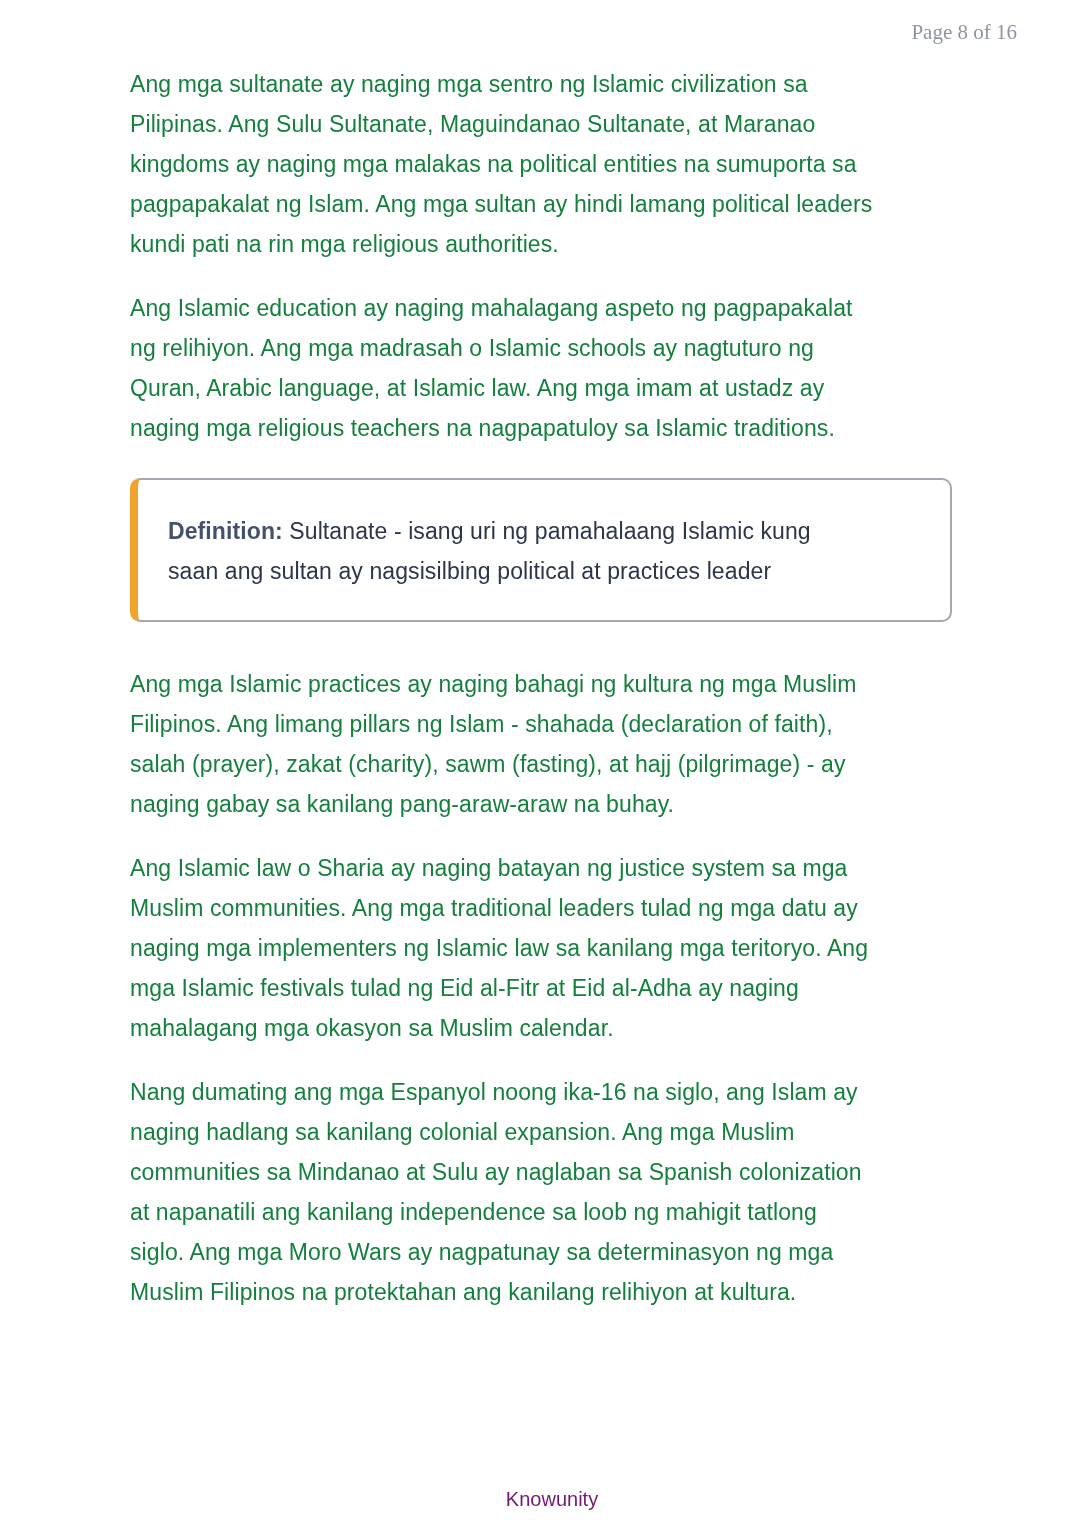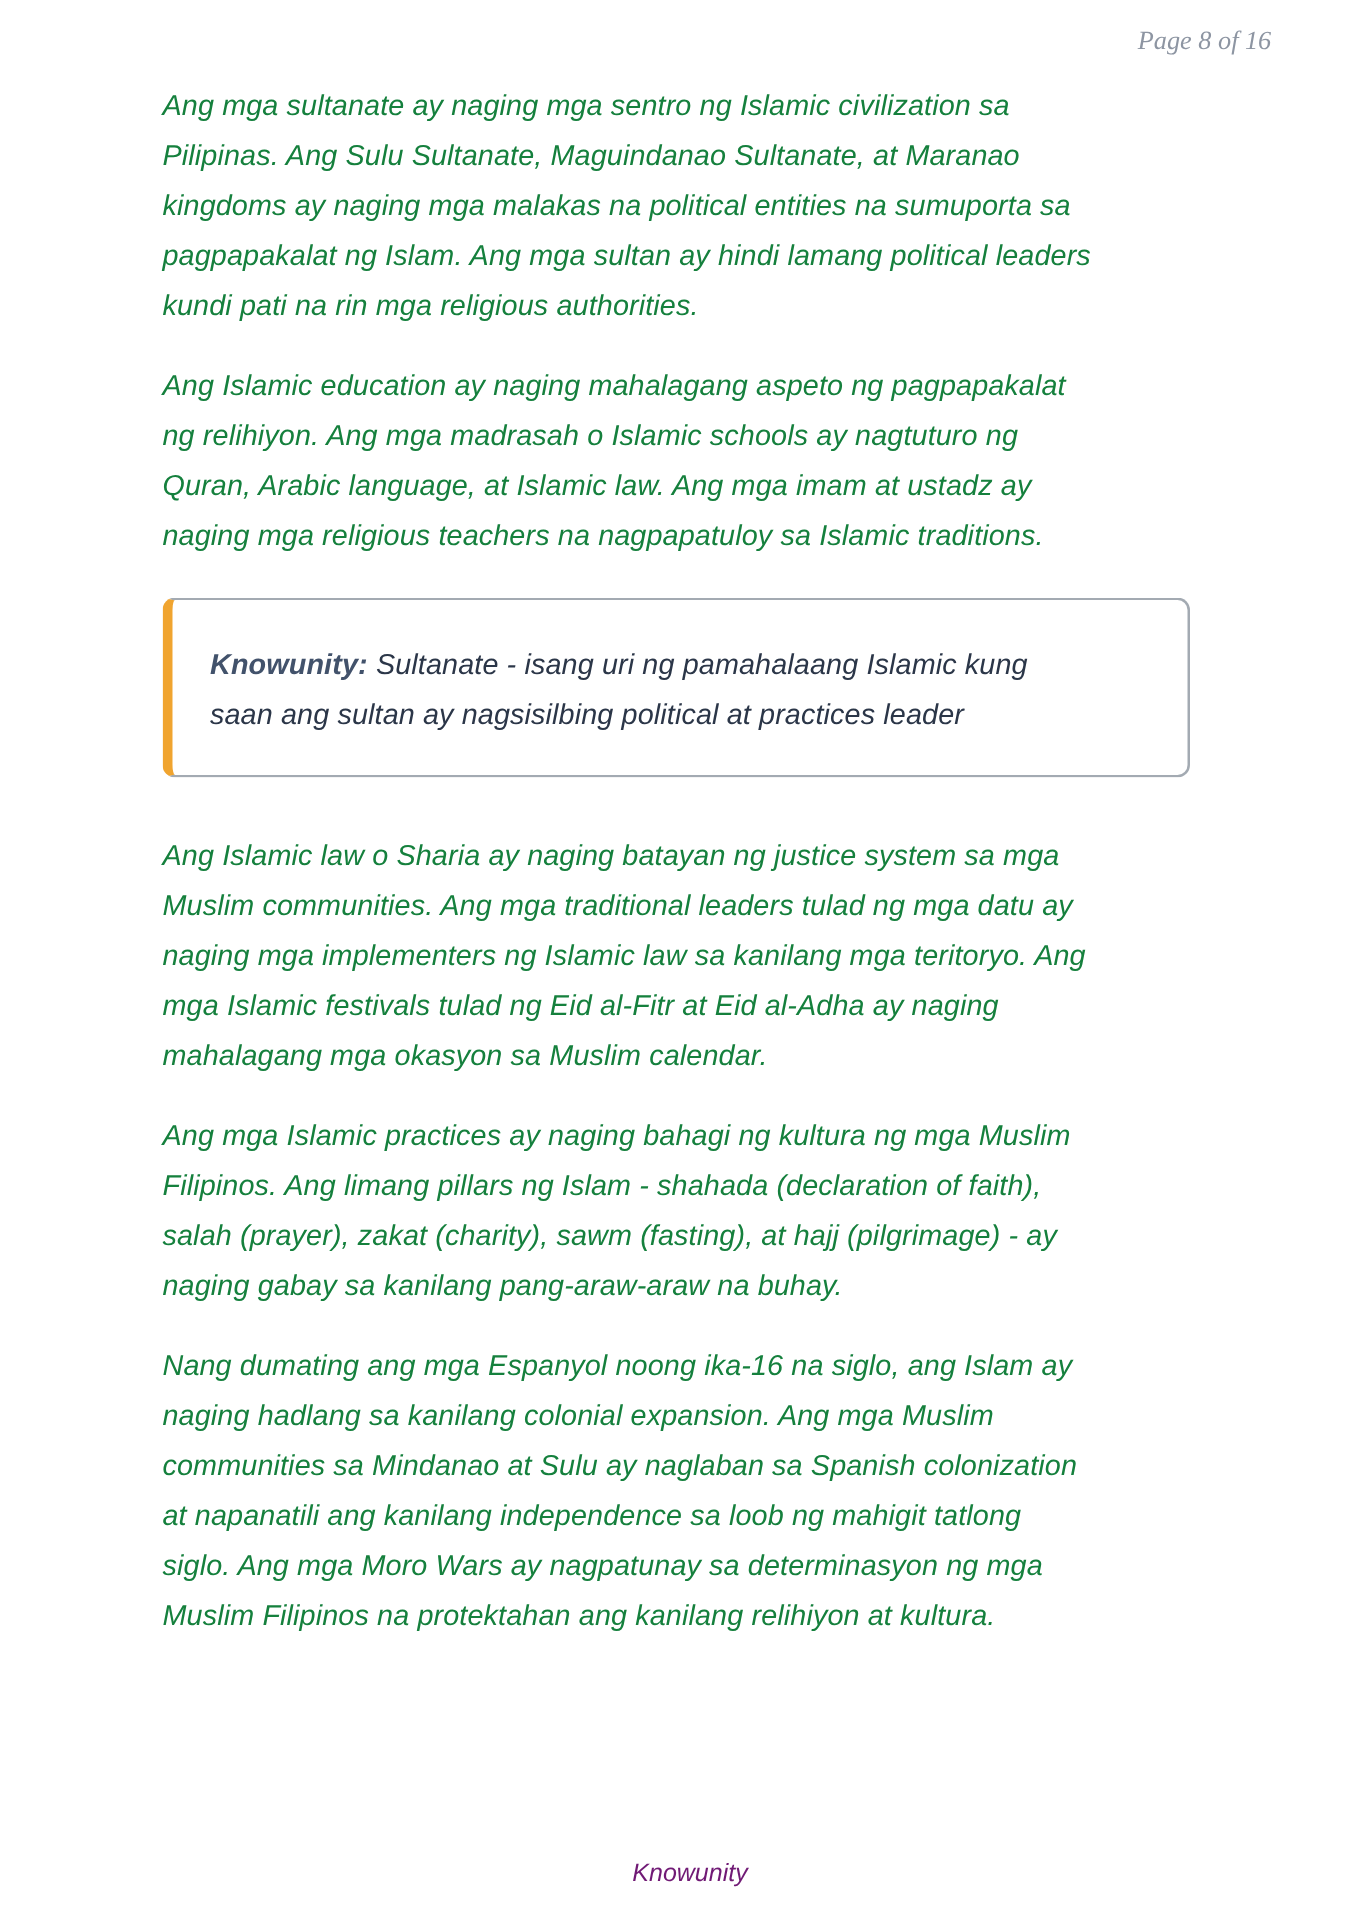--- a/index.html
+++ b/index.html
@@ -1,15 +1,15 @@
 <!DOCTYPE html>
 <html><head>
 <meta charset="utf-8">
 <style>
-  * { box-sizing: border-box; font-style: italic; }
+  * { box-sizing: border-box; }
   html, body { margin: 0; padding: 0; }
   body {
     width: 1080px;
     height: 1527px;
     background: #ffffff;
     position: relative;
     font-family: "Liberation Sans", sans-serif;
     overflow: hidden;
   }
   .page-number {
@@ -75,33 +75,33 @@
 Pilipinas. Ang Sulu Sultanate, Maguindanao Sultanate, at Maranao
 kingdoms ay naging mga malakas na political entities na sumuporta sa
 pagpapakalat ng Islam. Ang mga sultan ay hindi lamang political leaders
 kundi pati na rin mga religious authorities.</p>
   <p class="para">Ang Islamic education ay naging mahalagang aspeto ng pagpapakalat
 ng relihiyon. Ang mga madrasah o Islamic schools ay nagtuturo ng
 Quran, Arabic language, at Islamic law. Ang mga imam at ustadz ay
 naging mga religious teachers na nagpapatuloy sa Islamic traditions.</p>
 
   <div class="def-box">
-    <p class="def-text"><strong class="def-label">Knowunity:</strong> <span>Sultanate - isang uri ng pamahalaang Islamic kung
+    <p class="def-text"><strong class="def-label">Definition:</strong> <span>Sultanate - isang uri ng pamahalaang Islamic kung
 saan ang sultan ay nagsisilbing political at practices leader</span></p>
   </div>
 
+  <p class="para">Ang mga Islamic practices ay naging bahagi ng kultura ng mga Muslim
+Filipinos. Ang limang pillars ng Islam - shahada (declaration of faith),
+salah (prayer), zakat (charity), sawm (fasting), at hajj (pilgrimage) - ay
+naging gabay sa kanilang pang-araw-araw na buhay.</p>
   <p class="para">Ang Islamic law o Sharia ay naging batayan ng justice system sa mga
 Muslim communities. Ang mga traditional leaders tulad ng mga datu ay
 naging mga implementers ng Islamic law sa kanilang mga teritoryo. Ang
 mga Islamic festivals tulad ng Eid al-Fitr at Eid al-Adha ay naging
 mahalagang mga okasyon sa Muslim calendar.</p>
-  <p class="para">Ang mga Islamic practices ay naging bahagi ng kultura ng mga Muslim
-Filipinos. Ang limang pillars ng Islam - shahada (declaration of faith),
-salah (prayer), zakat (charity), sawm (fasting), at hajj (pilgrimage) - ay
-naging gabay sa kanilang pang-araw-araw na buhay.</p>
   <p class="para">Nang dumating ang mga Espanyol noong ika-16 na siglo, ang Islam ay
 naging hadlang sa kanilang colonial expansion. Ang mga Muslim
 communities sa Mindanao at Sulu ay naglaban sa Spanish colonization
 at napanatili ang kanilang independence sa loob ng mahigit tatlong
 siglo. Ang mga Moro Wars ay nagpatunay sa determinasyon ng mga
 Muslim Filipinos na protektahan ang kanilang relihiyon at kultura.</p>
 </div>
 
 <div class="footer">Knowunity</div>
 

